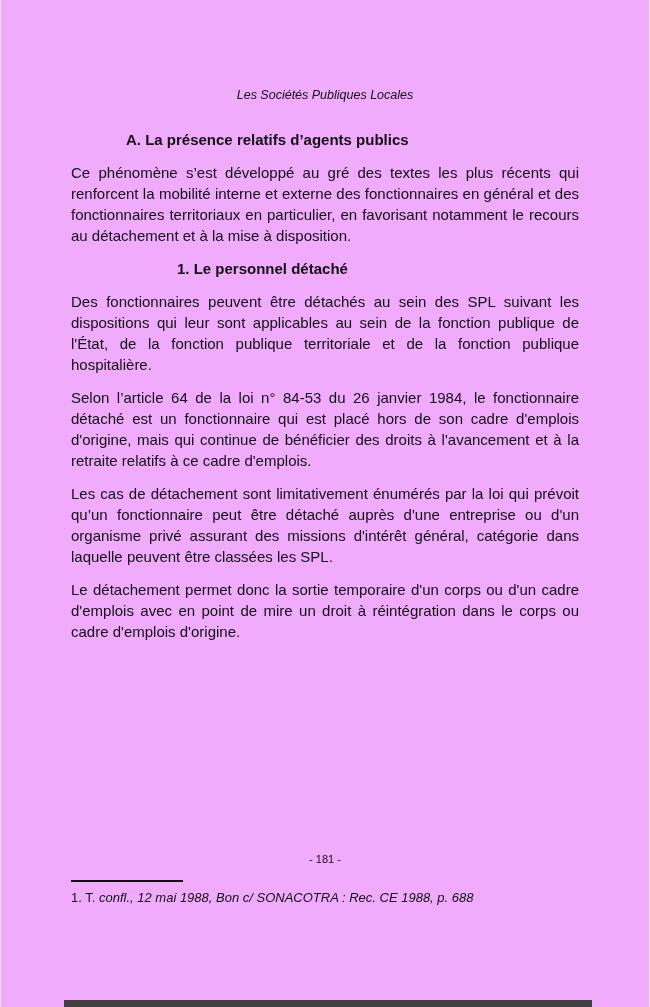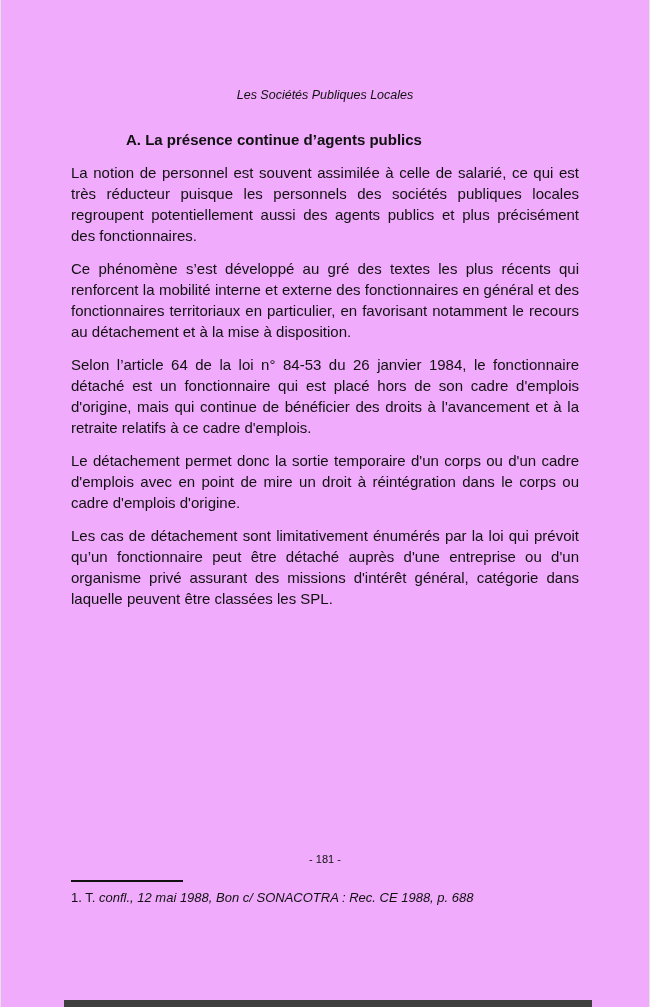--- a/index.html
+++ b/index.html
@@ -99,33 +99,34 @@
 </style>
 </head>
 <body>
 
 <div class="page">
 
   <div class="content">
 
     <div class="running-header">Les Sociétés Publiques Locales</div>
 
-    <h1 class="heading-a">A. La présence continue d’agents publics</h1>
+    <h1 class="heading-a">A. La présence relatifs d’agents publics</h1>
 
-    <p>La notion de personnel est souvent assimilée à celle de salarié, ce qui est très réducteur puisque les personnels des sociétés publiques locales regroupent potentiellement aussi des agents publics et plus précisément des fonctionnaires.</p>
 
     <p>Ce phénomène s’est développé au gré des textes les plus récents qui renforcent la mobilité interne et externe des fonctionnaires en général et des fonctionnaires territoriaux en particulier, en favorisant notamment le recours au détachement et à la mise à disposition.</p>
 
+    <h2 class="heading-1">1. Le personnel détaché</h2>
 
+    <p>Des fonctionnaires peuvent être détachés au sein des SPL suivant les dispositions qui leur sont applicables au sein de la fonction publique de l'État, de la fonction publique territoriale et de la fonction publique hospitalière.</p>
 
     <p>Selon l’article 64 de la loi n° 84-53 du 26 janvier 1984, le fonctionnaire détaché est un fonctionnaire qui est placé hors de son cadre d'emplois d'origine, mais qui continue de bénéficier des droits à l'avancement et à la retraite relatifs à ce cadre d'emplois.</p>
 
+    <p>Les cas de détachement sont limitativement énumérés par la loi qui prévoit qu’un fonctionnaire peut être détaché auprès d'une entreprise ou d'un organisme privé assurant des missions d'intérêt général, catégorie dans laquelle peuvent être classées les SPL.</p>
+
     <p>Le détachement permet donc la sortie temporaire d'un corps ou d'un cadre d'emplois avec en point de mire un droit à réintégration dans le corps ou cadre d'emplois d'origine.</p>
-
-    <p>Les cas de détachement sont limitativement énumérés par la loi qui prévoit qu’un fonctionnaire peut être détaché auprès d'une entreprise ou d'un organisme privé assurant des missions d'intérêt général, catégorie dans laquelle peuvent être classées les SPL.</p>
 
 
 
   </div>
 
   <div class="footnote-block">
     <div class="footnote-rule"></div>
     <div class="footnote"><span>1. T. </span><span class="italic">confl., 12 mai 1988, Bon c/ SONACOTRA : Rec. CE 1988, p. 688</span></div>
   </div>
 

